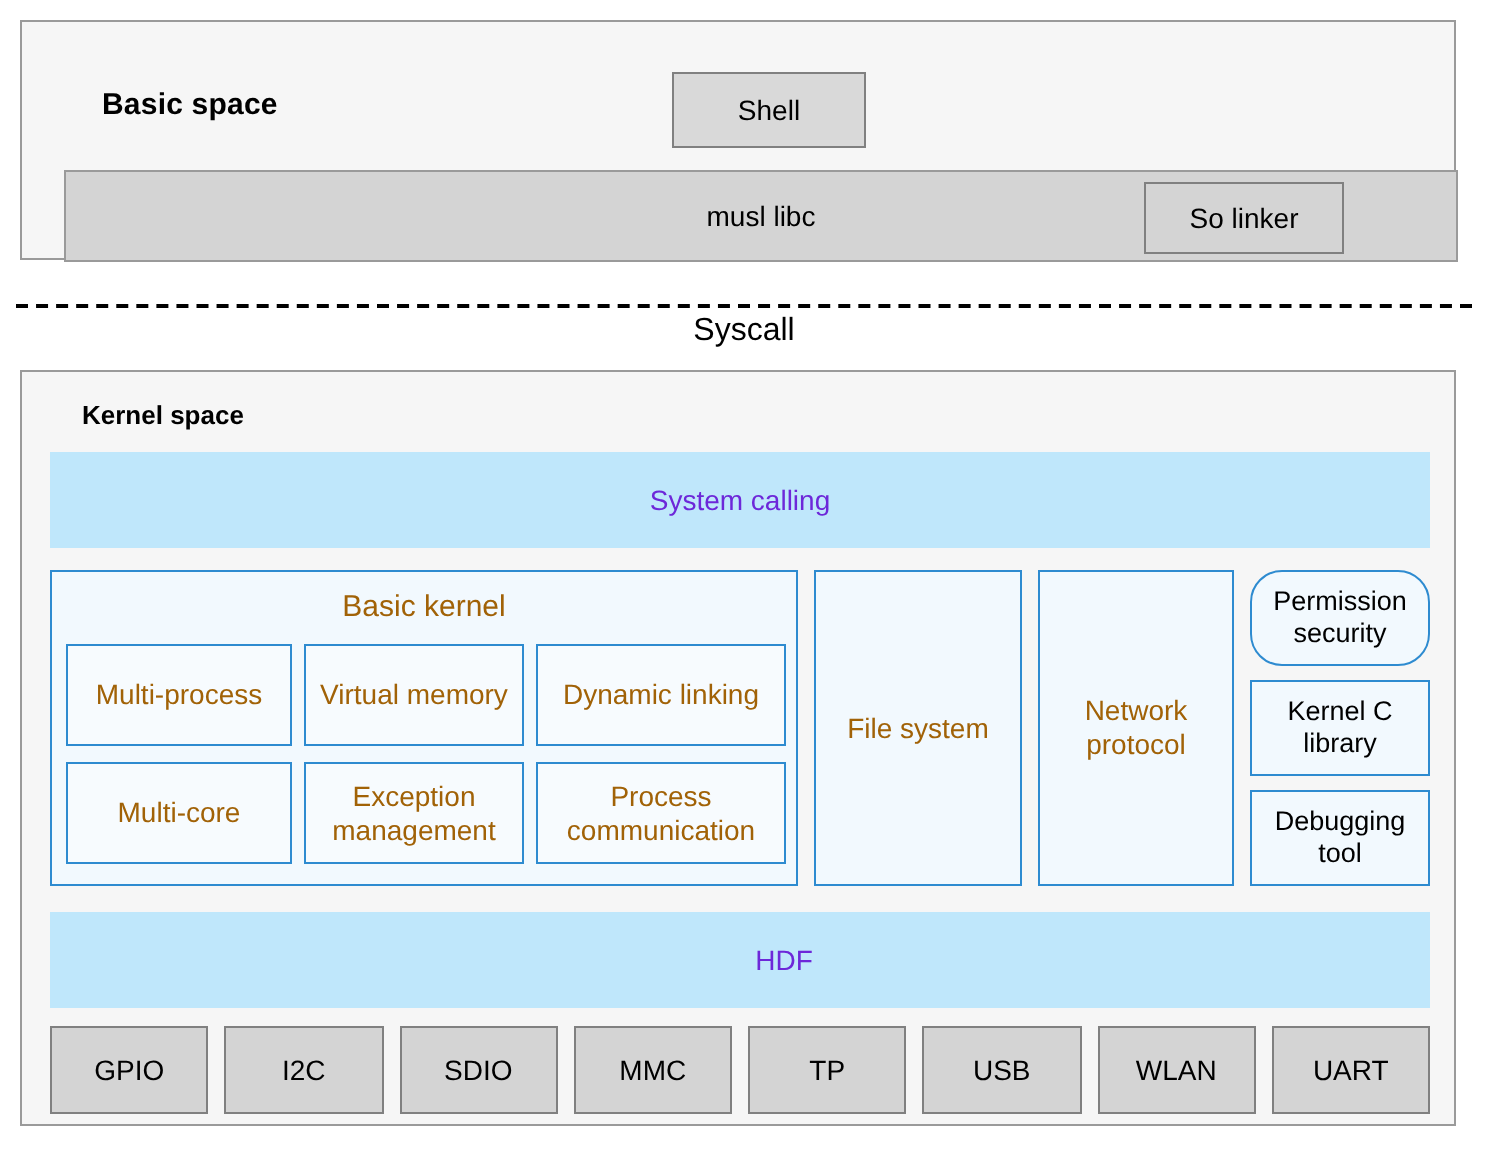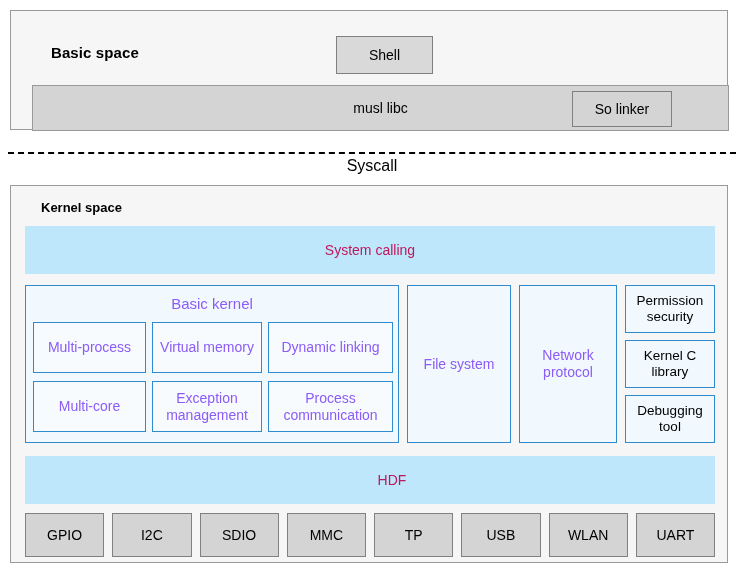--- a/index.html
+++ b/index.html
@@ -86,41 +86,41 @@
   }
   #kernel-space-title {
     left: 30px; top: 14px;
     font-size: 13px;
     font-weight: bold;
   }
 
   .blue-bar {
     background: #bfe7fb;
     font-size: 14px;
-    color: #be185d;
+    color: #6d28d9;
   }
   #system-calling-bar {
     left: 14px; top: 40px;
     width: 690px; height: 48px;
   }
   #hdf-bar {
     left: 14px; top: 270px;
     width: 690px; height: 48px; padding-left: 44px;
   }
 
   
   #kernel-middle {
     left: 14px; top: 99px;
     width: 690px; height: 158px;
   }
   .kbox {
     background: #f2f9fe;
     border: 1px solid #2e8bd0;
     font-size: 14px;
-    color: #8b5cf6;
+    color: #a16207;
   }
 
   #basic-kernel-panel {
     left: 0; top: 0;
     width: 374px; height: 158px;
   }
   #basic-kernel-title {
     position: absolute;
     left: 0; right: 0; top: 9px;
     text-align: center;
@@ -150,21 +150,21 @@
   }
 
   #right-stack { position: absolute; left: 600px; top: 0; width: 90px; height: 158px; }
   .rs-box {
     position: absolute; left: 0; width: 90px; height: 48px;
     background: #f2f9fe;
     border: 1px solid #2e8bd0;
     box-sizing: border-box;
     font-size: 13.5px;
   }
-  #rs-0 { top: 0; }
+  #rs-0 { top: 0; border-radius: 16px; }
   #rs-1 { top: 55px; }
   #rs-2 { top: 110px; }
 
   
   #driver-row {
     left: 14px; top: 327px;
     width: 690px; height: 44px;
     display: flex;
     gap: 8px;
   }

